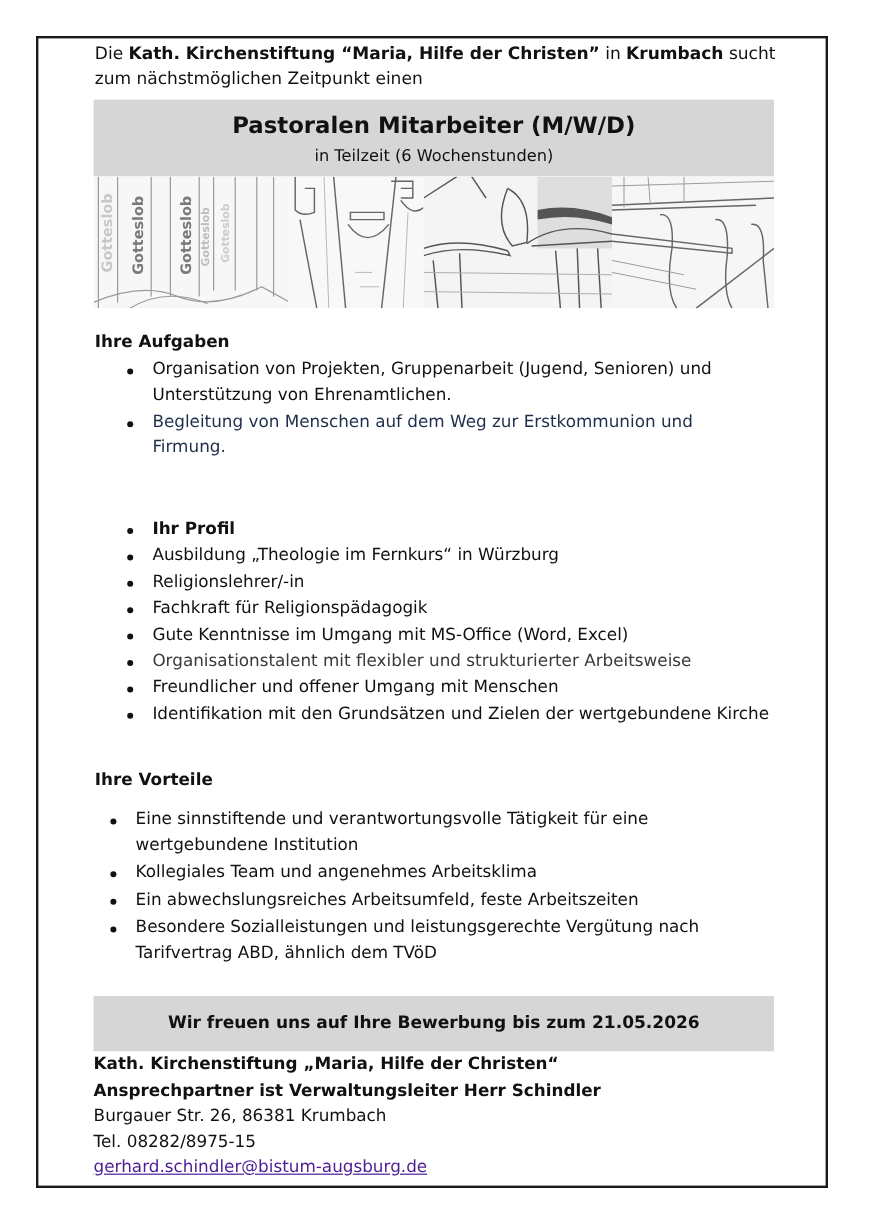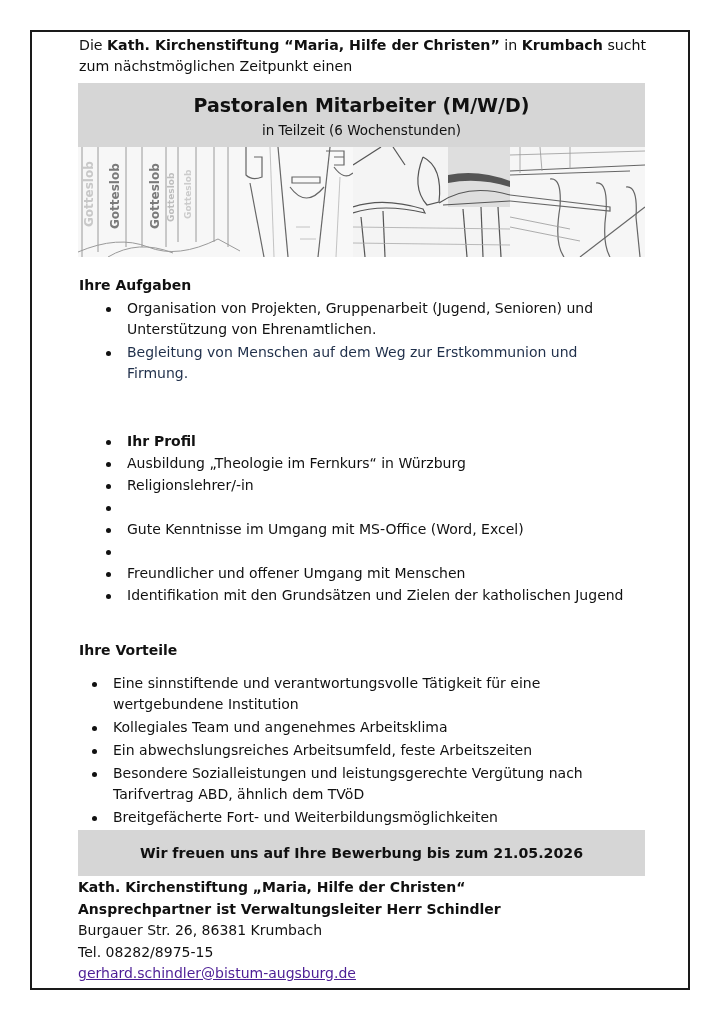--- a/index.html
+++ b/index.html
@@ -155,25 +155,25 @@
   </li>
 </ul>
 
 <ul class="blist" style="left:127px; top:431px; width:540px;">
   <li style="height:22px;">
     <span class="dot" style="left:-21px; top:9px;"></span>
     <b>Ihr Profil</b>
   </li>
   <li style="height:22px;"><span class="dot" style="left:-21px; top:9px;"></span><span>Ausbildung „Theologie im Fernkurs“ in Würzburg</span></li>
   <li style="height:22px;"><span class="dot" style="left:-21px; top:9px;"></span><span>Religionslehrer/-in</span></li>
-  <li style="height:22px;"><span class="dot" style="left:-21px; top:9px;"></span></li>
+  <li style="height:22px;"><span class="dot" style="left:-21px; top:9px;"></span><span>Fachkraft für Religionspädagogik</span></li>
   <li style="height:22px;"><span class="dot" style="left:-21px; top:9px;"></span><span>Gute Kenntnisse im Umgang mit MS-Office (Word, Excel)</span></li>
-  <li class="grey" style="height:22px;"><span class="dot" style="left:-21px; top:9px;"></span></li>
+  <li class="grey" style="height:22px;"><span class="dot" style="left:-21px; top:9px;"></span><span>Organisationstalent mit flexibler und strukturierter Arbeitsweise</span></li>
   <li style="height:22px;"><span class="dot" style="left:-21px; top:9px;"></span><span>Freundlicher und offener Umgang mit Menschen</span></li>
-  <li style="height:22px;"><span class="dot" style="left:-21px; top:9px;"></span><span>Identifikation mit den Grundsätzen und Zielen der katholischen Jugend</span></li>
+  <li style="height:22px;"><span class="dot" style="left:-21px; top:9px;"></span><span>Identifikation mit den Grundsätzen und Zielen der wertgebundene Kirche</span></li>
 </ul>
 
 <div class="section-head" style="top:640px">Ihre Vorteile</div>
 <ul class="blist" style="left:113px; top:673px; width:560px;">
   <li style="margin-bottom:2px;">
     <span class="dot" style="left:-21px; top:9px;"></span>
     <div>Eine sinnstiftende und verantwortungsvolle Tätigkeit für eine</div>
     <div>wertgebundene Institution</div>
   </li>
   <li style="margin-bottom:2px;">
@@ -181,24 +181,20 @@
     <div>Kollegiales Team und angenehmes Arbeitsklima</div>
   </li>
   <li style="margin-bottom:2px;">
     <span class="dot" style="left:-21px; top:9px;"></span>
     <div>Ein abwechslungsreiches Arbeitsumfeld, feste Arbeitszeiten</div>
   </li>
   <li style="margin-bottom:2px;">
     <span class="dot" style="left:-21px; top:9px;"></span>
     <div>Besondere Sozialleistungen und leistungsgerechte Vergütung nach</div>
     <div>Tarifvertrag ABD, ähnlich dem TVöD</div>
-  </li>
-  <li>
-    <span class="dot" style="left:-21px; top:9px;"></span>
-    <div>Breitgefächerte Fort- und Weiterbildungsmöglichkeiten</div>
   </li>
 </ul>
 
 <div class="bottom-box">
   <span>Wir freuen uns auf Ihre Bewerbung bis zum 21.05.2026</span>
 </div>
 
 <div class="contact">
   <div class="b">Kath. Kirchenstiftung „Maria, Hilfe der Christen“</div>
   <div class="b">Ansprechpartner ist Verwaltungsleiter Herr Schindler</div>

